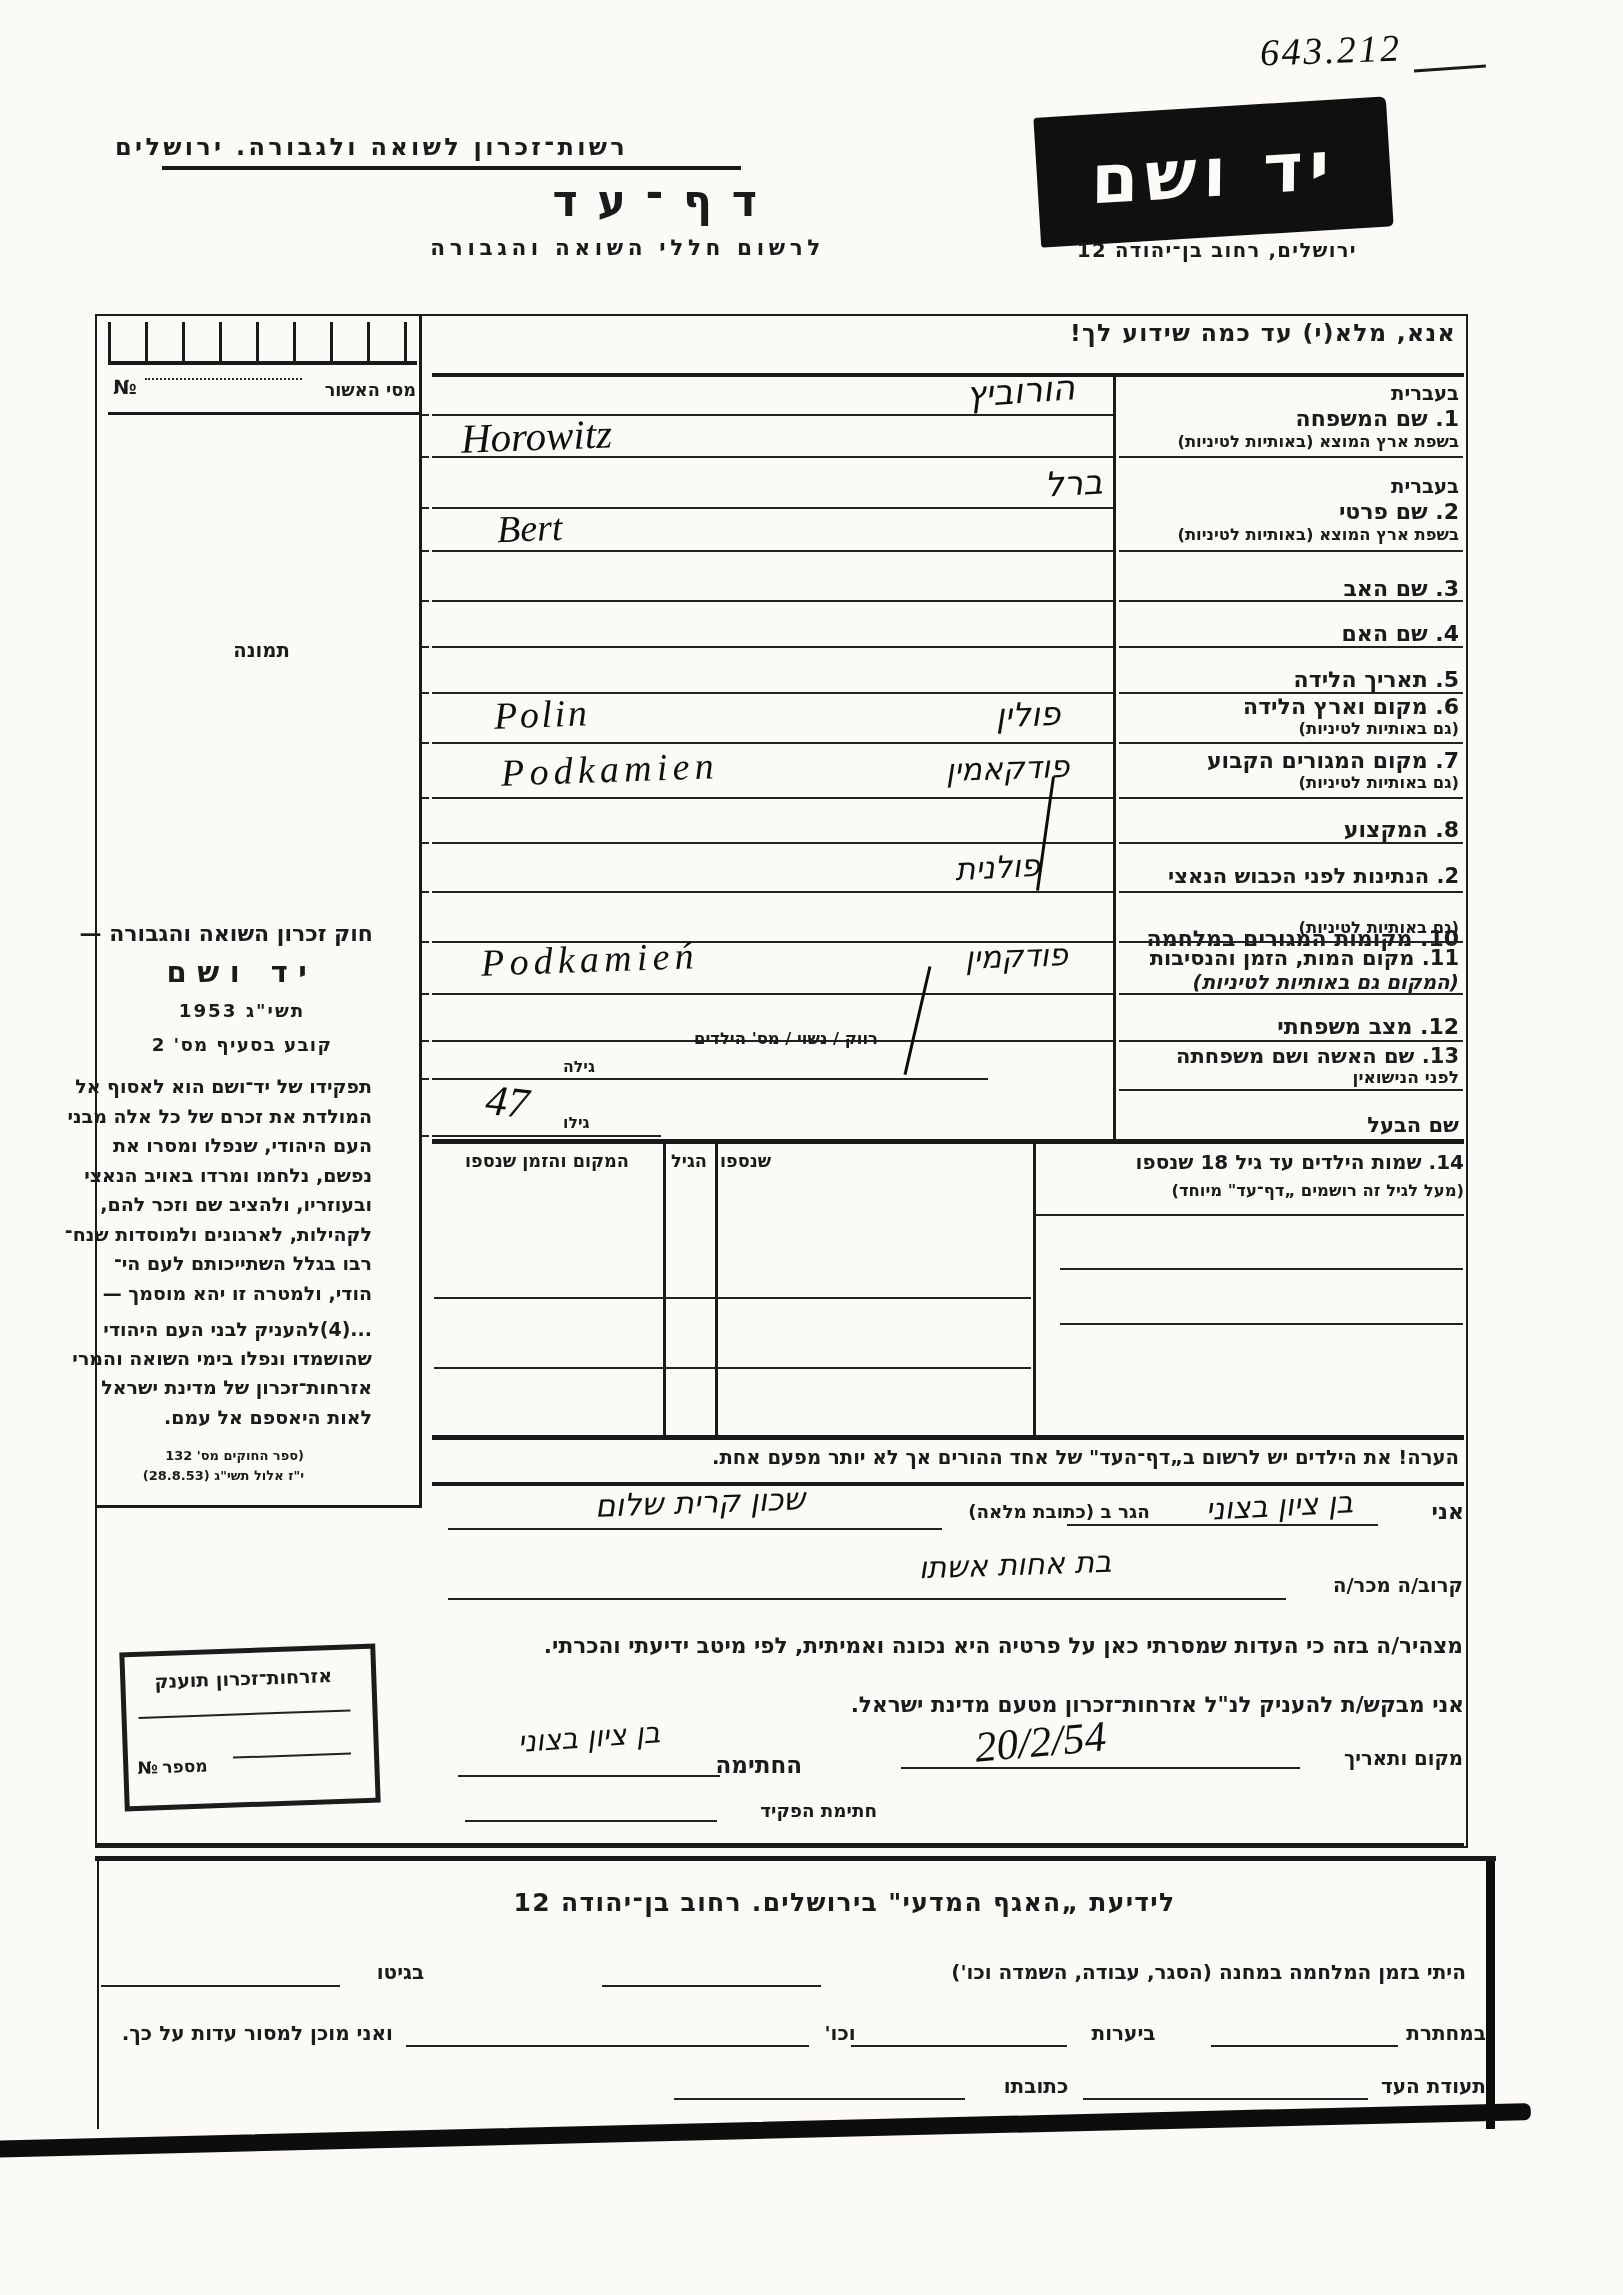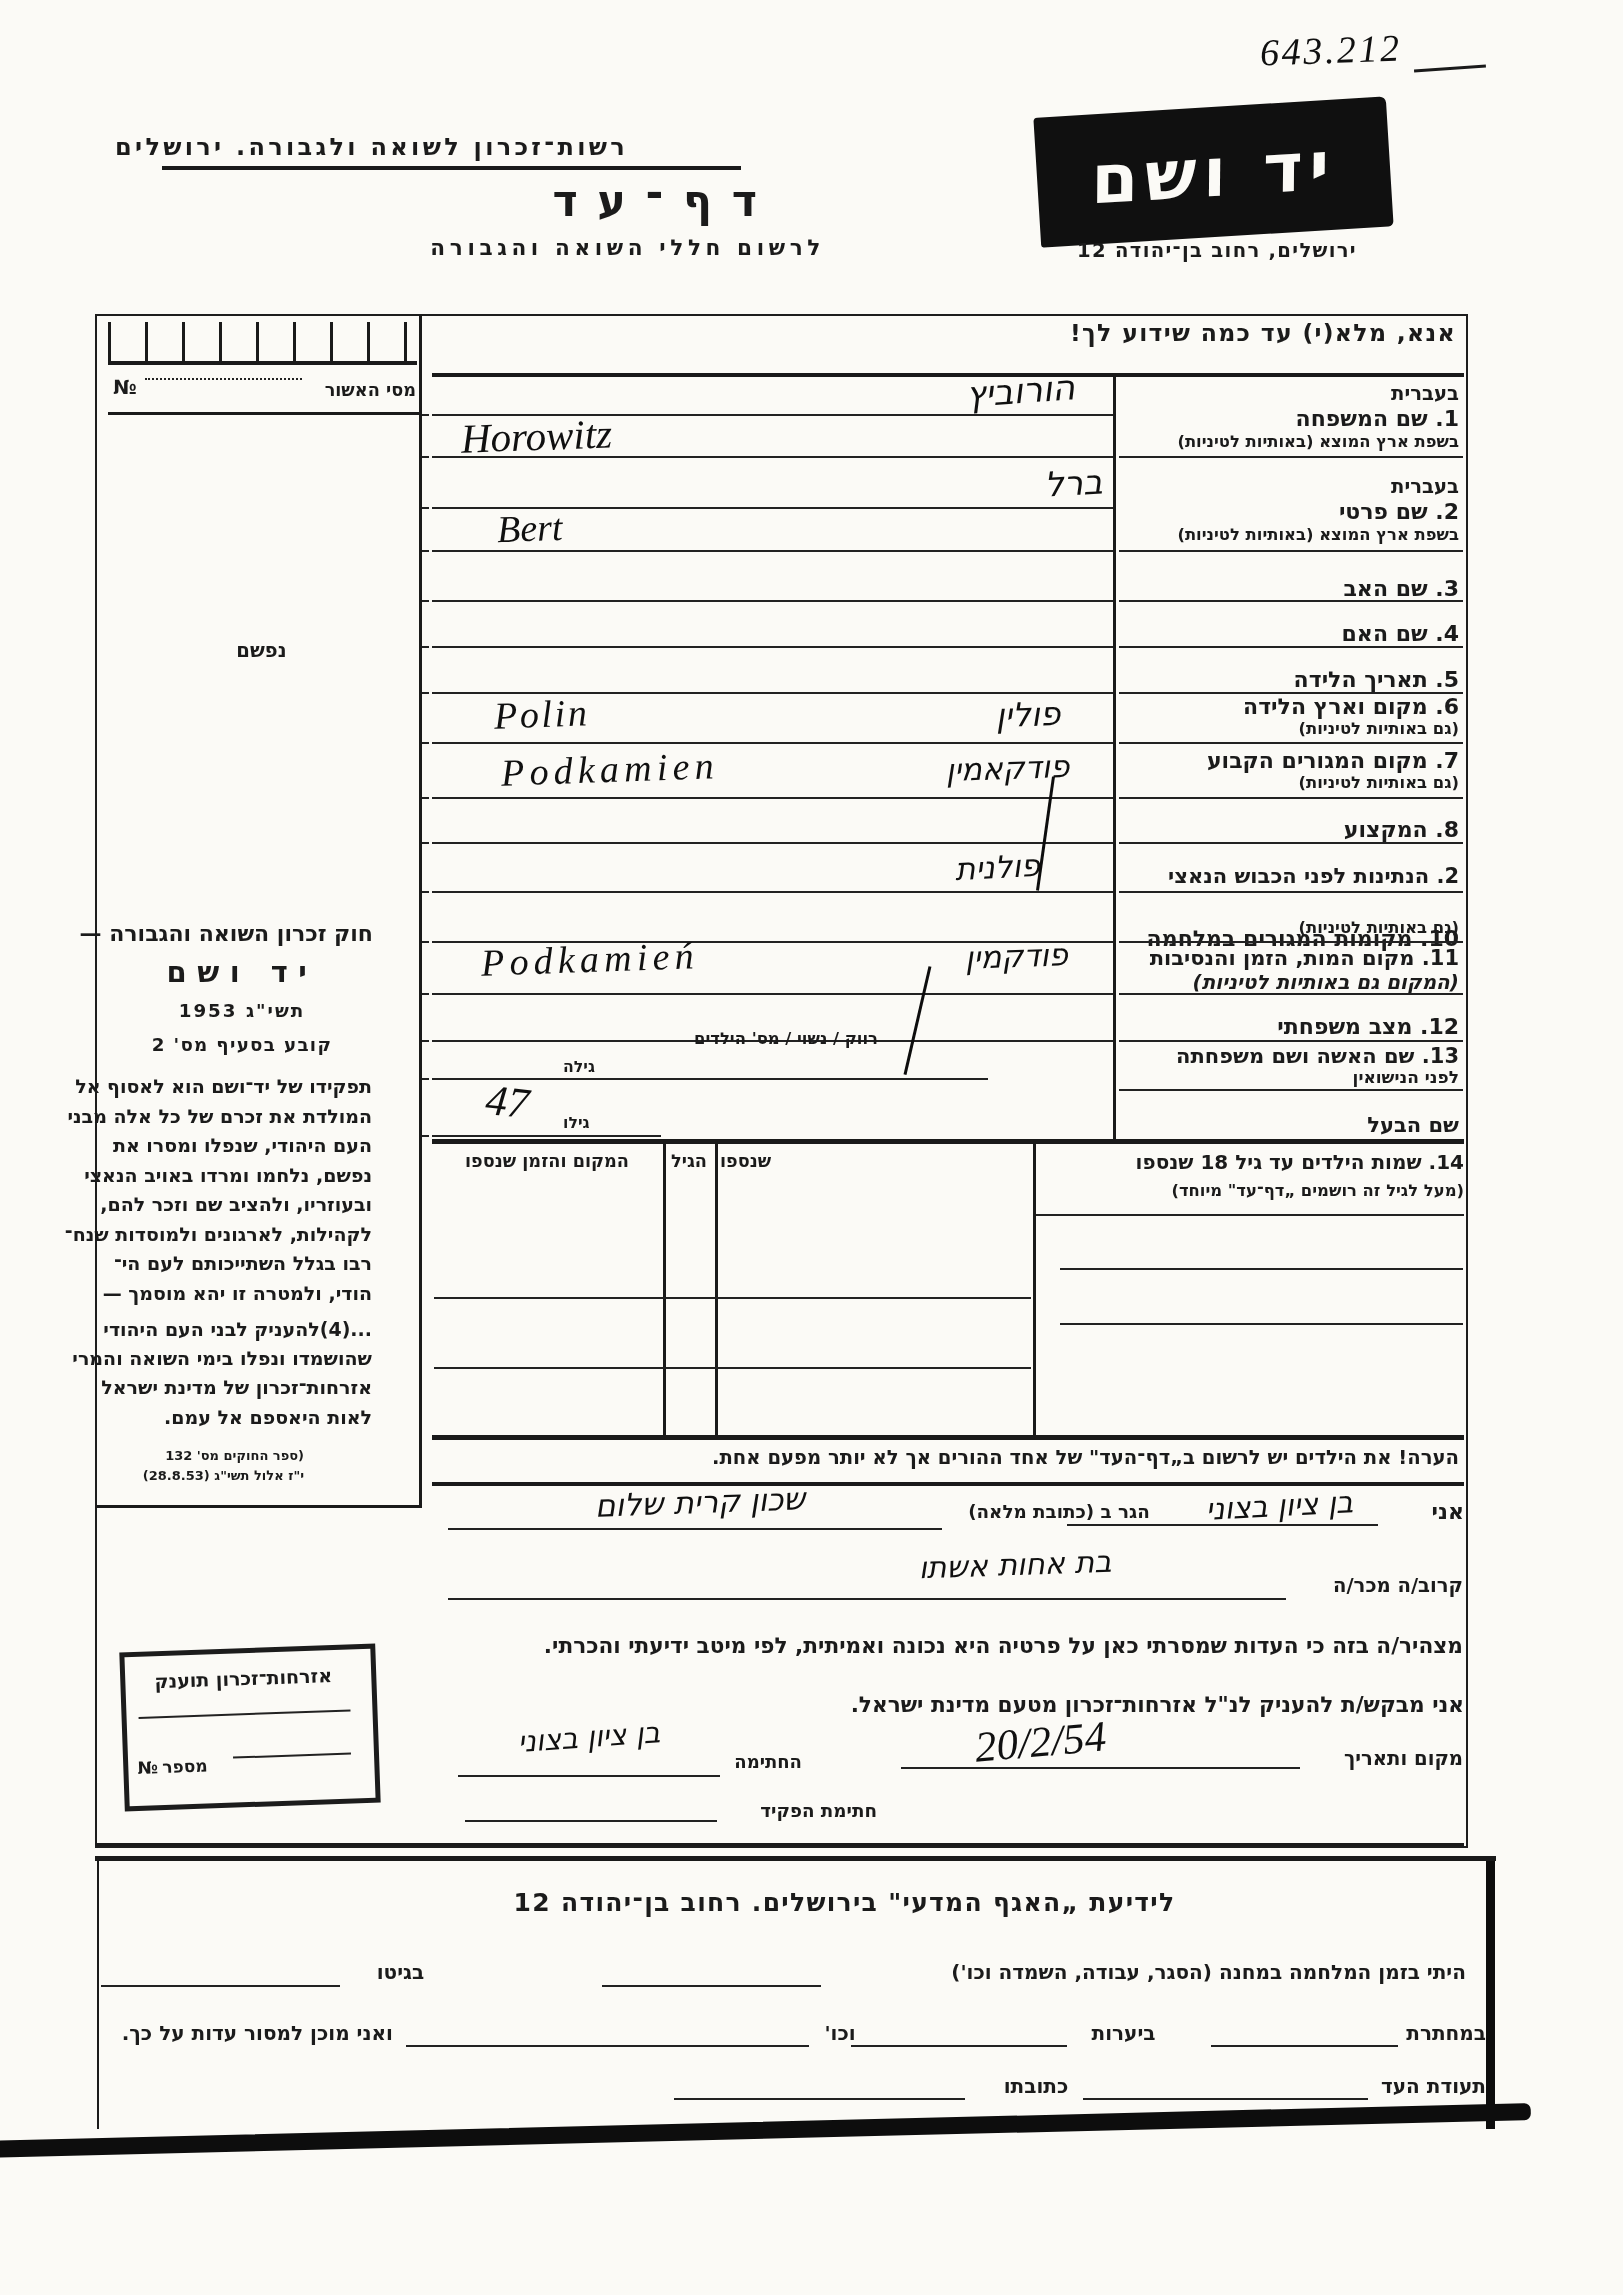--- a/index.html
+++ b/index.html
@@ -49,21 +49,21 @@
 <div class="box" style="left:95px;top:314px;width:1369px;height:1530px;"></div>
 <div class="vl" style="left:419px;top:315px;height:1193px;"></div>
 <div class="hl" style="left:96px;top:1505px;width:325px;height:2.6px;"></div>
 <div class="vl" style="left:1113px;top:376px;height:764px;"></div>
 
 <div class="comb"></div>
 <div class="t" style="left:113px;top:378px;font-size:19.6px;direction:ltr;">№</div>
 <div class="ln dot" style="left:145px;top:378px;width:157px;"></div>
 <div class="t rgt" style="left:298px;top:381px;width:118px;font-size:17.7px;">מסי האשור</div>
 <div class="hl" style="left:108px;top:412px;width:312px;height:2.6px;"></div>
-<div class="t ctr" style="left:219px;top:641px;width:85px;font-size:19.6px;">נפשם</div>
+<div class="t ctr" style="left:219px;top:641px;width:85px;font-size:19.6px;">תמונה</div>
 
 <div class="t rgt" style="left:1121px;top:321px;width:335px;font-size:23.6px;letter-spacing:1.3px;">אנא, מלא(י) עד כמה שידוע לך!</div>
 <div class="hl" style="left:432px;top:373px;width:1032px;height:3.9px;"></div>
 
 <div class="t rgt" style="left:1119px;top:384px;width:340px;font-size:19.6px;">בעברית</div>
 <div class="t rgt" style="left:1119px;top:407px;width:340px;font-size:22px;">1. שם המשפחה</div>
 <div class="t rgt" style="left:1119px;top:433px;width:340px;font-size:16.4px;">בשפת ארץ המוצא (באותיות לטיניות)</div>
 <div class="ln" style="left:1119px;top:456px;width:344px;"></div>
 
 <div class="t rgt" style="left:1119px;top:477px;width:340px;font-size:19.6px;">בעברית</div>
@@ -158,21 +158,21 @@
 <div class="t rgt" style="left:1292px;top:1576px;width:171px;font-size:19.6px;">קרוב/ה מכר/ה</div>
 <div class="handheb" style="left:753px;top:1550px;width:524px;font-size:30px;transform:rotate(-2deg);text-align:center;">בת אחות אשתו</div>
 <div class="ln" style="left:448px;top:1598px;width:838px;"></div>
 
 <div class="t rgt" style="left:458px;top:1635px;width:1005px;font-size:21.6px;">מצהיר/ה בזה כי העדות שמסרתי כאן על פרטיה היא נכונה ואמיתית, לפי מיטב ידיעתי והכרתי.</div>
 <div class="t rgt" style="left:720px;top:1694px;width:744px;font-size:21.6px;">אני מבקש/ת להעניק לנ"ל אזרחות־זכרון מטעם מדינת ישראל.</div>
 
 <div class="t rgt" style="left:1346px;top:1749px;width:117px;font-size:19.6px;">מקום ותאריך</div>
 <div class="hand" style="left:929px;top:1720px;width:223px;font-size:43px;transform:rotate(-5deg);text-align:center;">20/2/54</div>
 <div class="ln" style="left:901px;top:1767px;width:399px;"></div>
-<div class="t rgt" style="left:723px;top:1753px;width:79px;font-size:18px;">החתימה</div>
+<div class="t rgt" style="left:723px;top:1753px;width:79px;font-size:23px;">החתימה</div>
 <div class="handheb" style="left:458px;top:1723px;width:262px;font-size:29px;transform:rotate(-4deg);text-align:center;">בן ציון בצוני</div>
 <div class="ln" style="left:458px;top:1775px;width:262px;"></div>
 <div class="t rgt" style="left:723px;top:1801px;width:154px;font-size:18.3px;">חתימת הפקיד</div>
 <div class="ln" style="left:465px;top:1820px;width:252px;"></div>
 
 <div class="handheb" style="left:929px;top:374px;width:183px;font-size:35px;transform:rotate(-4deg);text-align:center;">הורוביץ</div>
 <div class="hand" style="left:461px;top:416px;font-size:41px;transform:rotate(-2deg);">Horowitz</div>
 <div class="handheb" style="left:1034px;top:466px;width:79px;font-size:34px;transform:rotate(-3deg);text-align:center;">ברל</div>
 <div class="hand" style="left:497px;top:509px;font-size:38px;transform:rotate(-2deg);">Bert</div>
 <div class="handheb" style="left:956px;top:698px;width:144px;font-size:33px;transform:rotate(-2deg);text-align:center;">פולין</div>

